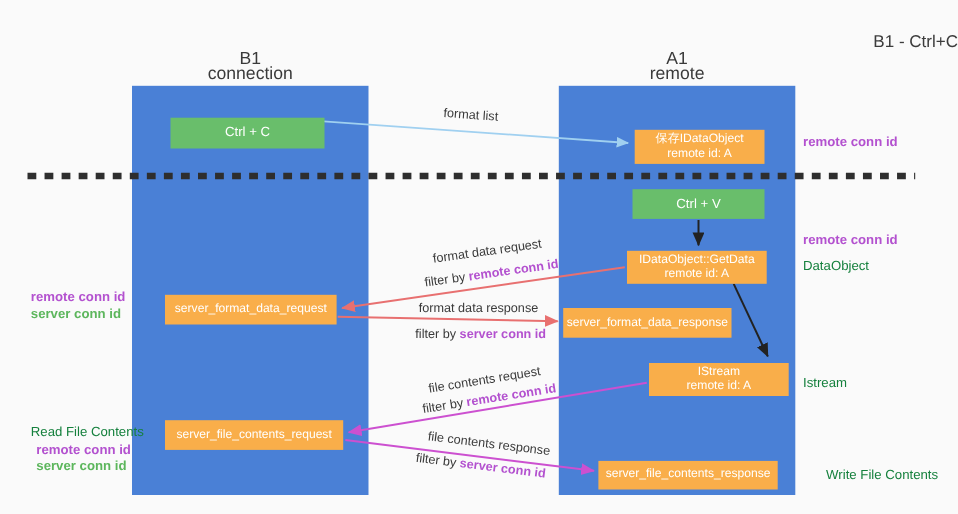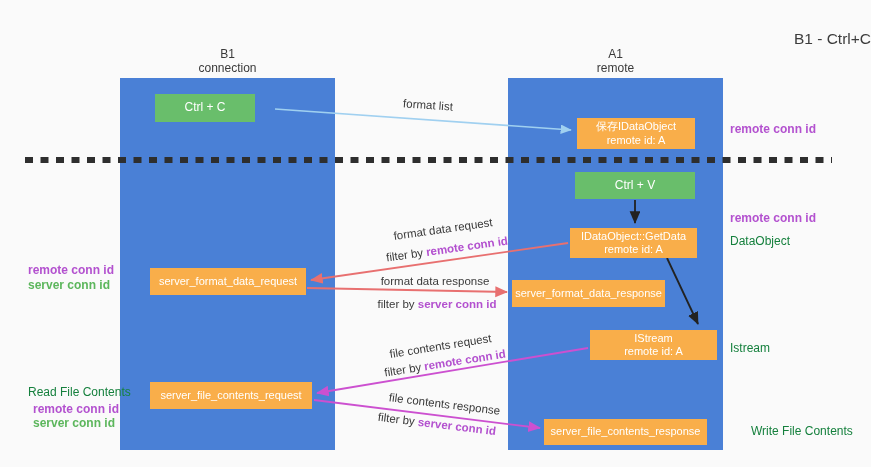--- a/index.html
+++ b/index.html
@@ -2,21 +2,21 @@
 <html style="--col-blue: #4a80d6; --node-green: #69be6b; --node-orange: #f9ae4a; --accent-purple: #b351cf; --accent-green: #5cb65c; --arrow-red: #e87070; --arrow-magenta: #cc50d0; --arrow-blue: #a0d0f0; --arrow-black: #222222; --dash-black: #2e2e2e;"><head>
 <meta charset="utf-8">
 <style>
   html,body{margin:0;padding:0;background:#fafafa;}
   #canvas{
     position:relative;width:871px;height:467px;background:#fafafa;
     font-family:"Liberation Sans",sans-serif;overflow:hidden;
   }
   .title{position:absolute;left:0;top:6px;width:871px;text-align:right;
     font-size:15.5px;line-height:21px;color:#3c3c3c;z-index:3;margin-top:22px;}
-  .colheader{position:absolute;width:215px;text-align:center;font-size:12px;
+  .colheader{position:absolute;width:215px;text-align:center;font-size:16px;
     line-height:14px;color:#3a3a3a;top:47px;z-index:3;}
   .column{position:absolute;top:78px;width:215px;height:372px;background:var(--col-blue);z-index:1;}
   #svg-overlay{position:absolute;left:0;top:0;z-index:2;pointer-events:none;}
   .box{position:absolute;display:flex;flex-direction:column;align-items:center;
     justify-content:center;color:#fff;text-align:center;z-index:3;
     font-size:11px;line-height:13.5px;white-space:nowrap;}
   .box.green{background:var(--node-green);font-size:12px;}
   .box.orange{background:var(--node-orange);}
   .side{position:absolute;font-size:12px;line-height:14px;z-index:3;white-space:nowrap;}
   .purple{color:var(--accent-purple);font-weight:bold;}
@@ -81,21 +81,21 @@
 
     <line x1="568" y1="243" x2="311" y2="280" class="stroke-red" stroke-width="1.8" marker-end="url(#m-red)"></line>
 
     <line x1="307" y1="288" x2="507" y2="292" class="stroke-red" stroke-width="1.8" marker-end="url(#m-red)"></line>
 
     <line x1="588" y1="348" x2="317" y2="393" class="stroke-magenta" stroke-width="1.8" marker-end="url(#m-magenta)"></line>
 
     <line x1="314" y1="400" x2="540" y2="428" class="stroke-magenta" stroke-width="1.8" marker-end="url(#m-magenta)"></line>
   </svg>
 
-  <div class="box green" style="left:155px;top:94px;width:100px;height:28px;">
+  <div class="box green" style="left:155px;top:107px;width:140px;height:28px;">
     <div>Ctrl + C</div>
   </div>
 
   <div class="box orange" style="left:577px;top:118px;width:118px;height:31px;">
     <div>保存IDataObject</div>
     <div>remote id: A</div>
   </div>
 
   <div class="box green" style="left:575px;top:172px;width:120px;height:27px;">
     <div>Ctrl + V</div>

